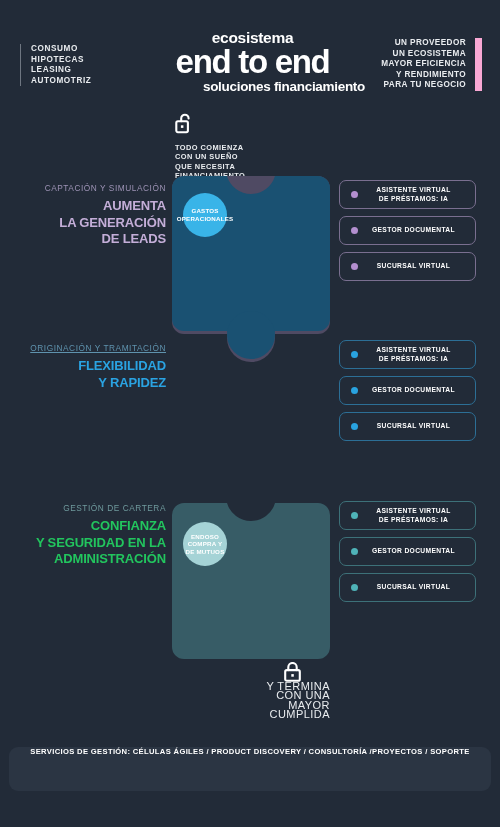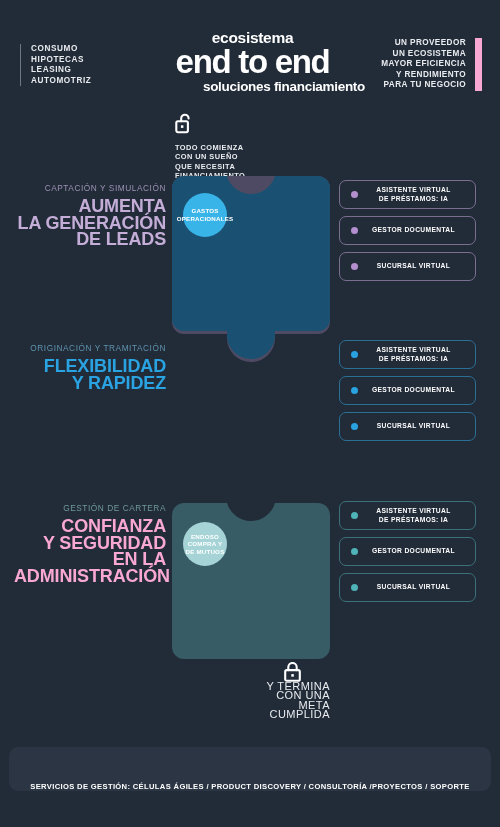--- a/index.html
+++ b/index.html
@@ -46,41 +46,41 @@
   .bubble {
     position:absolute; border-radius:50%;
     display:flex; align-items:center; justify-content:center; text-align:center;
     font-size:6.2px; font-weight:bold; line-height:7.6px; letter-spacing:0.2px;
     color:#ffffff;
   }
 
   
   .lbl { position:absolute; width:152px; text-align:right; right:auto; }
   .lbl .kicker { font-size:8.3px; letter-spacing:0.55px; font-weight:normal; }
-  .lbl .title { margin-top:5px; font-size:18px; font-weight:bold; line-height:16.6px; letter-spacing:-0.15px; }
+  .lbl .title { margin-top:5px; font-size:13px; font-weight:bold; line-height:16.6px; letter-spacing:-0.15px; }
 
   
   .pillcol { position:absolute; left:339px; width:137px; }
   .pill {
     height:29px; border-radius:7px; border:1px solid;
     display:flex; align-items:center; margin-bottom:7px;
     background:transparent;
   }
   .pill .dot { width:7px; height:7px; border-radius:50%; margin-left:11px; flex:0 0 auto; }
   .pill .txt {
     flex:1; text-align:center; padding:0 8px 0 2px;
     font-size:6.7px; font-weight:bold; letter-spacing:0.35px; line-height:8.4px;
     color:#ffffff;
   }
 
   
   .footer {
     position:absolute; left:9px; top:747px; width:482px; height:44px;
     background:#2b3543; border-radius:9px;
-    display:flex; align-items:flex-end; justify-content:center;
+    display:flex; align-items:flex-start; justify-content:center;
   }
   .footer span { font-size:7.6px; font-weight:bold; letter-spacing:0.35px; color:#ffffff; }
 </style>
 </head>
 <body>
 
 <div class="header">
   <div class="hdr-left">
     <div>CONSUMO</div>
     <div>HIPOTECAS</div>
@@ -182,30 +182,30 @@
 <div class="lbl" style="left:14px; top:183px;">
   <div class="kicker" style="color:#9d93b5;">CAPTACIÓN Y SIMULACIÓN</div>
   <div class="title" style="color:#c4aed8;">
     <div>AUMENTA</div>
     <div>LA GENERACIÓN</div>
     <div>DE LEADS</div>
   </div>
 </div>
 
 <div class="lbl" style="left:14px; top:343px;">
-  <div class="kicker" style="color:#5f93ae;">ORIGINACIÓN Y TRAMITACIÓN</div>
+  <div class="kicker" style="color:#5f93ae;text-decoration:underline;">ORIGINACIÓN Y TRAMITACIÓN</div>
   <div class="title" style="color:#2aa3e2;">
     <div>FLEXIBILIDAD</div>
     <div>Y RAPIDEZ</div>
   </div>
 </div>
 
 <div class="lbl" style="left:14px; top:503px;">
   <div class="kicker" style="color:#6f9a9d;">GESTIÓN DE CARTERA</div>
-  <div class="title" style="color:#f9a8d4;">
+  <div class="title" style="color:#22c55e;">
     <div>CONFIANZA</div>
     <div>Y SEGURIDAD EN LA</div>
     <div>ADMINISTRACIÓN</div>
   </div>
 </div>
 
 <div class="pillcol" style="top:180px;">
   <div class="pill" style="border-color:#7a6f90;">
     <span class="dot" style="background:#b38fcf;"></span>
     <span class="txt">
@@ -262,20 +262,20 @@
 <div class="lock-bot">
   <div class="ico">
     <svg width="17" height="20" viewBox="0 0 17 20">
       <path d="M4.3 8.1V5.2a4.2 4.2 0 0 1 8.4 0v2.9" fill="none" stroke="#fff" stroke-width="2.1" stroke-linecap="round"></path>
       <rect x="1.2" y="8.1" width="14.6" height="10.7" rx="1.6" fill="none" stroke="#fff" stroke-width="2.1"></rect>
       <rect x="7.3" y="12.1" width="2.5" height="2.6" fill="#fff"></rect>
     </svg>
   </div>
   <div class="cap">
     <div>Y TERMINA</div>
-    <div>CON UNA META</div>
+    <div>CON UNA MAYOR</div>
     <div>CUMPLIDA</div>
   </div>
 </div>
 
 <div class="footer">
   <span>SERVICIOS DE GESTIÓN: CÉLULAS ÁGILES / PRODUCT DISCOVERY / CONSULTORÍA /PROYECTOS / SOPORTE</span>
 </div>
 
 </body></html>

